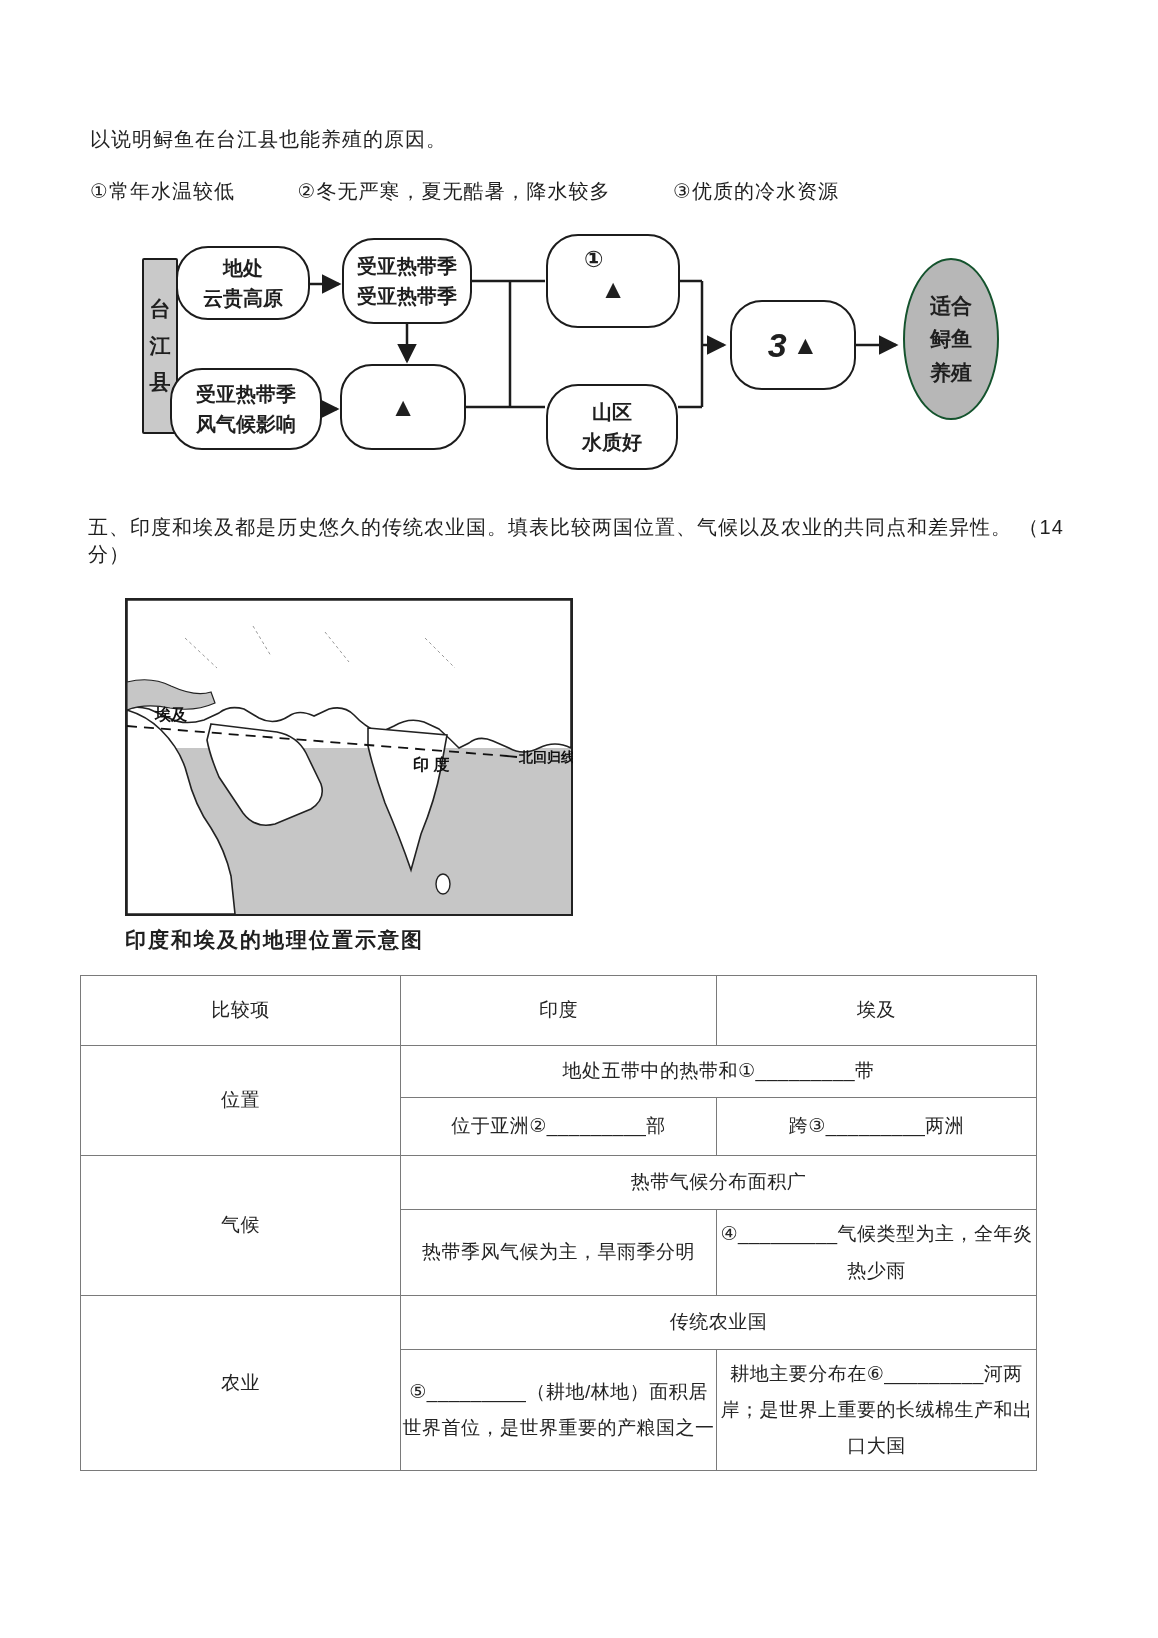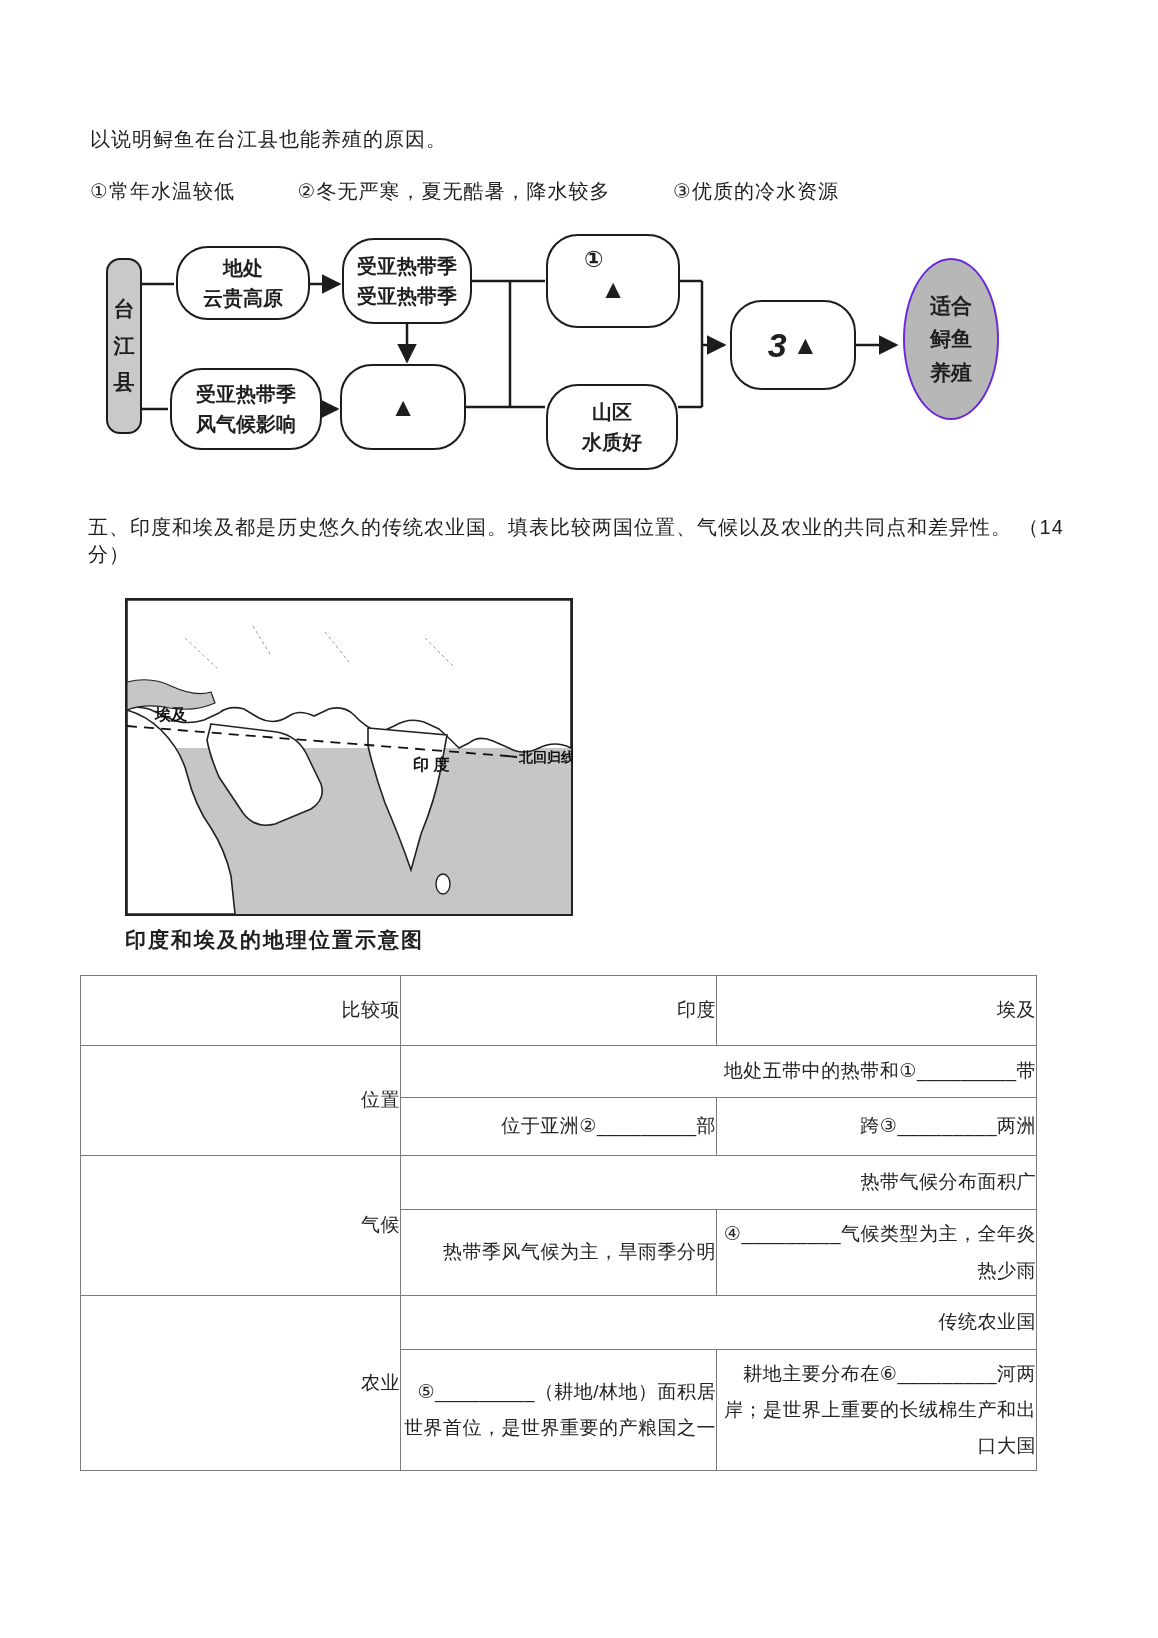--- a/index.html
+++ b/index.html
@@ -10,40 +10,40 @@
 
   .intro-line { left:90px; top:126px; font-size:20px; letter-spacing:1px; }
   .options-line { left:90px; top:178px; font-size:20px; letter-spacing:1px; white-space:nowrap; }
   .options-line .opt { margin-right:56px; }
   .options-line .opt:last-child { margin-right:0; }
 
   
   .fc-box { position:absolute; border:2px solid #1c1c1c; border-radius:32px; background:#fff;
             display:flex; flex-direction:column; align-items:center; justify-content:center;
             font-weight:bold; font-size:20px; line-height:1.5; text-align:center; }
-  .fc-source { border-radius:14px; background:#c9c9c9; }
+  .fc-source { border-radius:2px; background:#c9c9c9;margin-left:36px; }
   .fc-source .vtext { width:24px; word-break:break-all; line-height:1.75; font-size:21px; }
-  .fc-oval { position:absolute; border:2px solid #6d28d9; border-radius:50%; background:#b7b7b7;
+  .fc-oval { position:absolute; border:2px solid #14532d; border-radius:50%; background:#b7b7b7;
              display:flex; flex-direction:column; align-items:center; justify-content:center;
              font-weight:bold; font-size:21px; line-height:1.6; text-align:center; }
   .fl { stroke:#1c1c1c; stroke-width:2.5; fill:none; }
   .tri { font-size:26px; }
   .marker1 { position:absolute; left:36px; top:6px; font-size:23px; font-weight:bold; }
   .blank3-inner { display:flex; align-items:center; gap:6px; }
   .blank3-num { font-size:34px; font-weight:bold; font-style:italic; }
 
   .section-heading { left:88px; top:506px; width:1000px; font-size:20px; letter-spacing:1px;margin-top:8px; }
 
   .map-wrap { left:125px; top:598px; width:448px; height:318px; }
   .map-caption { left:125px; top:926px; width:448px; text-align:left; font-size:21px; font-weight:bold; letter-spacing:2px; }
 
   
   .cmp-table { position:absolute; left:80px; top:975px; width:956px; border-collapse:collapse;
                table-layout:fixed; font-size:19px; color:#242424; }
-  .cmp-table td { border:1px solid #7a7a7a; text-align:right; vertical-align:middle;
+  .cmp-table td { border:1px solid #7a7a7a; text-align:center; vertical-align:middle;
                   padding:6px 0; line-height:1.9; letter-spacing:0.5px; }
   .cmp-table .rowlabel { font-size:19px; }
 </style>
 </head>
 <body>
 
 <div class="page">
 
   <div class="abs options-line">
     <span class="opt">①常年水温较低</span>

